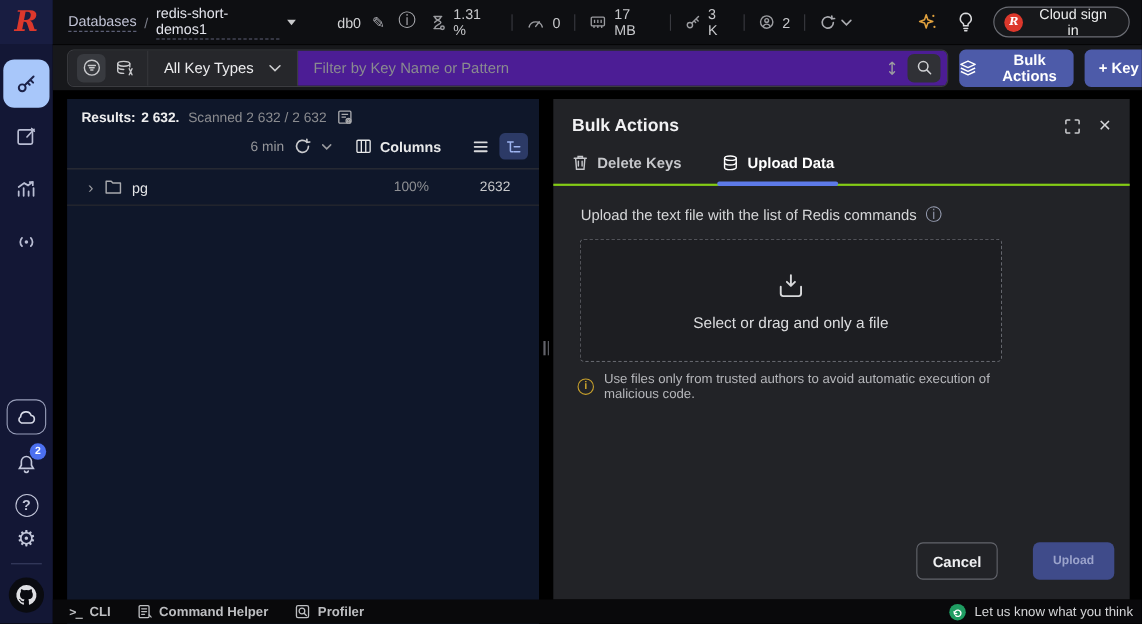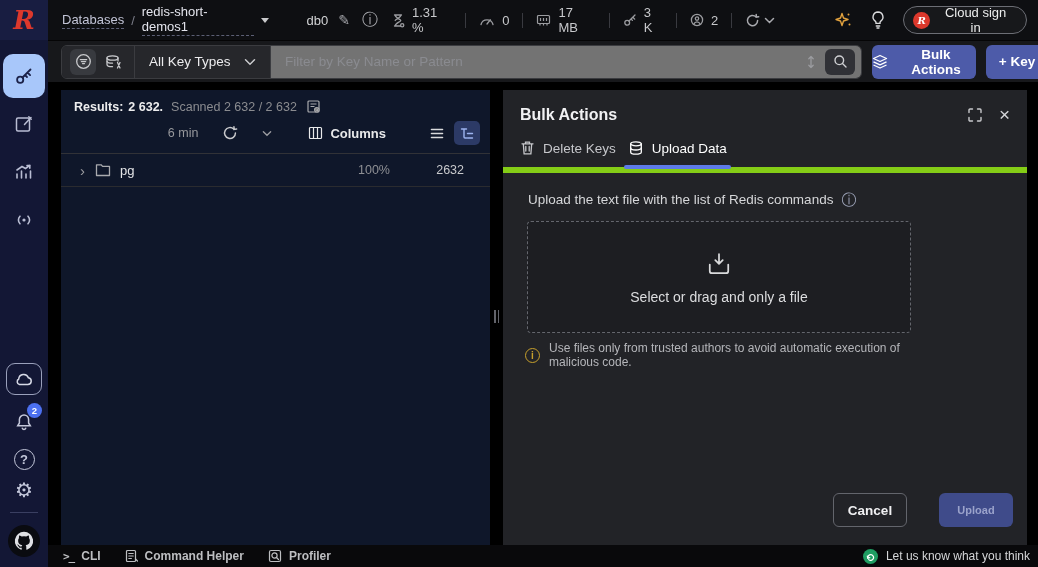--- a/index.html
+++ b/index.html
@@ -45,35 +45,35 @@
   .cloud-signin { display:flex; align-items:center; gap:8px; height:28px; padding:0 13px 0 9px; border:1px solid #6c6e75; border-radius:15px; background:#17181b; color:#eceded; font-size:13px; cursor:pointer; }
   .mini-redis { width:17px; height:17px; border-radius:50%; background:#dc382c; color:#fff; font-size:10px; font-weight:bold; display:flex; align-items:center; justify-content:center; font-family:"DejaVu Serif", serif; font-style:italic; }
 
   
   .toolbar { left:48px; top:40px; width:1011px; height:42px; background:#17181b; border-top:1px solid #050506; display:flex; align-items:center; padding:0 11px 0 13px; }
   .filter-assembly { flex:1; height:34px; display:flex; align-items:stretch; border:1px solid #3b3c40; border-radius:6px; overflow:hidden; background:#1b1c1f; }
   .icon-pair { display:flex; align-items:center; gap:4px; padding:0 8px; background:#26272b; border-right:1px solid #3b3c40; }
   .tool-ic { width:26px; height:26px; display:flex; align-items:center; justify-content:center; border-radius:6px; color:#c8c9cc; cursor:pointer; }
   .tool-ic.active { background:#383a3f; }
   .keytype-select { display:flex; align-items:center; background:#26272b; padding:0 14px; width:136px; justify-content:space-between; color:#ececee; border-right:1px solid #3b3c40; cursor:pointer; font-size:13.5px; }
-  .search-wrap { flex:1; display:flex; align-items:center; background:#737373; padding:0 6px 0 14px; }
+  .search-wrap { flex:1; display:flex; align-items:center; background:#4c1d95; padding:0 6px 0 14px; }
   .search-input { flex:1; background:transparent; border:none; outline:none; color:#e6e7e9; font-size:13.5px; font-family:inherit; }
   .search-input::placeholder { color:#8a8b90; }
   .search-btn { width:30px; height:26px; border-radius:6px; background:#303136; display:flex; align-items:center; justify-content:center; border:none; color:#cfd0d3; cursor:pointer; margin-left:8px; }
   .btn { height:34px; border:none; border-radius:6px; font-size:13.5px; font-family:inherit; cursor:pointer; display:flex; align-items:center; justify-content:center; gap:8px; font-weight:bold; }
   .btn-primary { background:#4d5ba9; color:#fff; }
   .bulk-btn { width:104px; margin-left:10px; }
   .key-btn { width:62px; margin-left:10px; }
 
   
   .keys-panel { left:61px; top:90px; width:429px; height:481px; background:#0f172a; }
   .results-row { display:flex; align-items:center; gap:5px; padding:9px 12px 0 13px; font-size:12.5px; }
   .results-strong { font-weight:bold; color:#ededee; }
   .scanned { color:#8b8c90; margin-left:3px; }
-  .controls-row { display:flex; align-items:center; justify-content:flex-end; gap:24px; padding:7px 10px 8px 10px; border-bottom:1px solid #313237; }
+  .controls-row { display:flex; align-items:center; justify-content:flex-end; gap:9px; padding:7px 10px 8px 10px; border-bottom:1px solid #313237; }
   .refresh-lab { color:#97989c; font-size:12.5px; }
   .ctrl-ic { color:#c9cacd; display:flex; align-items:center; cursor:pointer; }
   .columns-group { display:flex; align-items:center; gap:7px; margin-left:12px; color:#e8e9ea; font-weight:bold; font-size:13px; cursor:pointer; }
   .view-toggle { display:flex; align-items:center; gap:4px; margin-left:14px; }
   .vt-btn { width:26px; height:24px; border-radius:5px; display:flex; align-items:center; justify-content:center; color:#d9dadc; cursor:pointer; }
   .vt-btn.active { background:#2c3a66; color:#9db4f0; }
   .tree-row { height:33px; display:flex; align-items:center; border-bottom:1px solid #2a2b2f; padding-left:19px; cursor:pointer; }
   .tree-chevron { color:#9b9ca0; font-size:15px; margin-right:10px; }
   .folder-name { color:#e3e4e6; margin-left:9px; }
   .tree-percent { margin-left:auto; color:#8f9094; font-size:12.5px; }
@@ -82,21 +82,21 @@
   
   .drag-handle { left:490px; top:306px; width:13px; height:20px; display:flex; align-items:center; justify-content:center; gap:2px; cursor:col-resize; }
   .drag-handle i { width:1.5px; height:13px; background:#62636a; display:block; }
 
   
   .bulk-panel { left:503px; top:90px; width:524px; height:455px; background:#222327; display:flex; flex-direction:column; }
   .bulk-header { display:flex; align-items:center; padding:15px 17px 0 17px; }
   .bulk-title { font-size:16px; font-weight:bold; color:#f1f1f3; }
   .bulk-header-icons { margin-left:auto; display:flex; align-items:center; gap:16px; color:#d4d5d8; }
   .close-x { font-size:19px; line-height:1; color:#d4d5d8; cursor:pointer; background:none; border:none; }
-  .tabs-row { display:flex; gap:12px; padding:16px 17px 0 17px; border-bottom:6px solid #84cc16; }
+  .tabs-row { display:flex; gap:36px; padding:16px 17px 0 17px; border-bottom:2px solid #84cc16;font-weight:bold; }
   .tab { display:flex; align-items:center; gap:8px; padding-bottom:11px; color:#c6c7cb; font-size:13.5px; cursor:pointer; position:relative; }
   .tab.active { color:#fff; }
   .tab.active::after { content:""; position:absolute; left:-4px; right:-4px; bottom:-2px; height:4px; border-radius:2px; background:#5d7ae8; }
   .upload-hint { display:flex; align-items:center; gap:8px; padding:19px 24px 0 25px; color:#d6d7d9; font-size:13.5px; }
   .dropzone { margin:14px 116px 0 24px; height:112px; border:1px dashed #64666d; border-radius:4px; background:#1d1e22; display:flex; flex-direction:column; align-items:center; justify-content:center; gap:11px; color:#d9dadc; cursor:pointer; }
   .dropzone-label { font-size:14px; color:#dcdddf; }
   .warning-row { display:flex; align-items:center; gap:9px; margin:8px 116px 0 22px; color:#b5b6ba; font-size:12px; }
   .warn-circle { width:15px; height:15px; border:1.3px solid #c7a02c; color:#c7a02c; border-radius:50%; display:flex; align-items:center; justify-content:center; font-size:10px; font-weight:bold; flex:none; }
   .bulk-footer { margin-top:auto; display:flex; justify-content:flex-end; gap:32px; padding:0 14px 18px 0; }
   .btn-cancel { width:74px; height:34px; background:transparent; border:1px solid #63656c; border-radius:6px; color:#f0f0f2; font-weight:bold; font-size:13.5px; font-family:inherit; cursor:pointer; }

